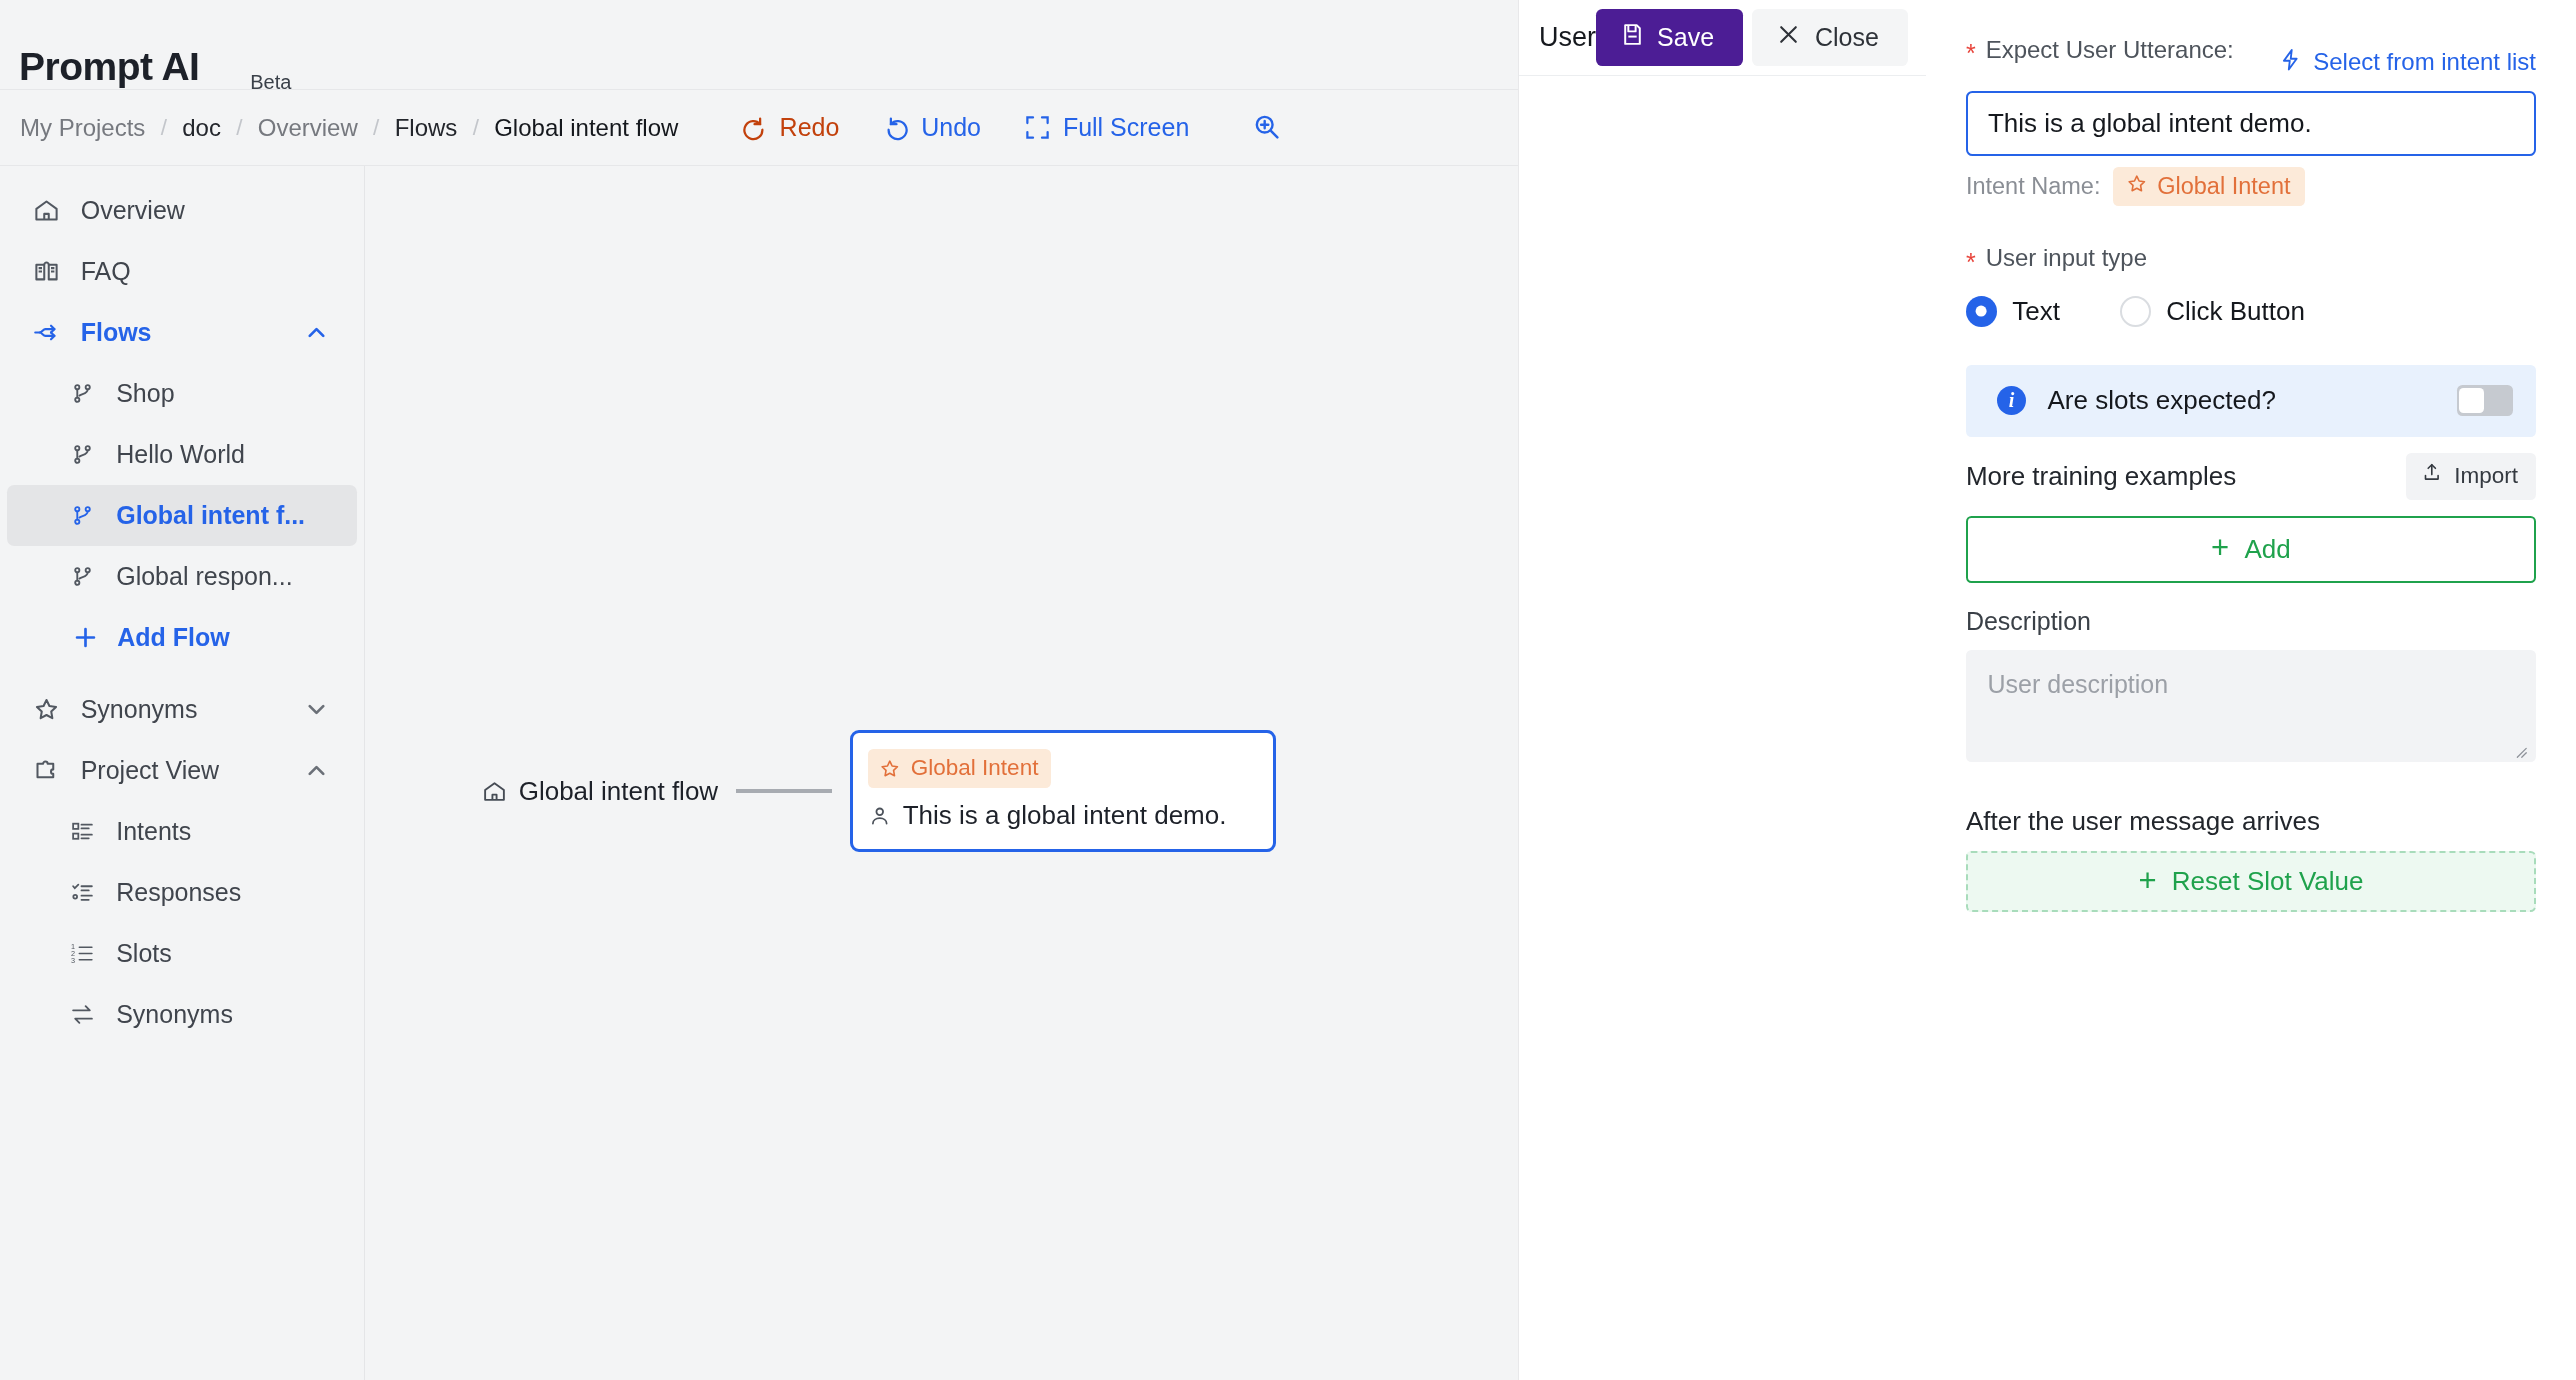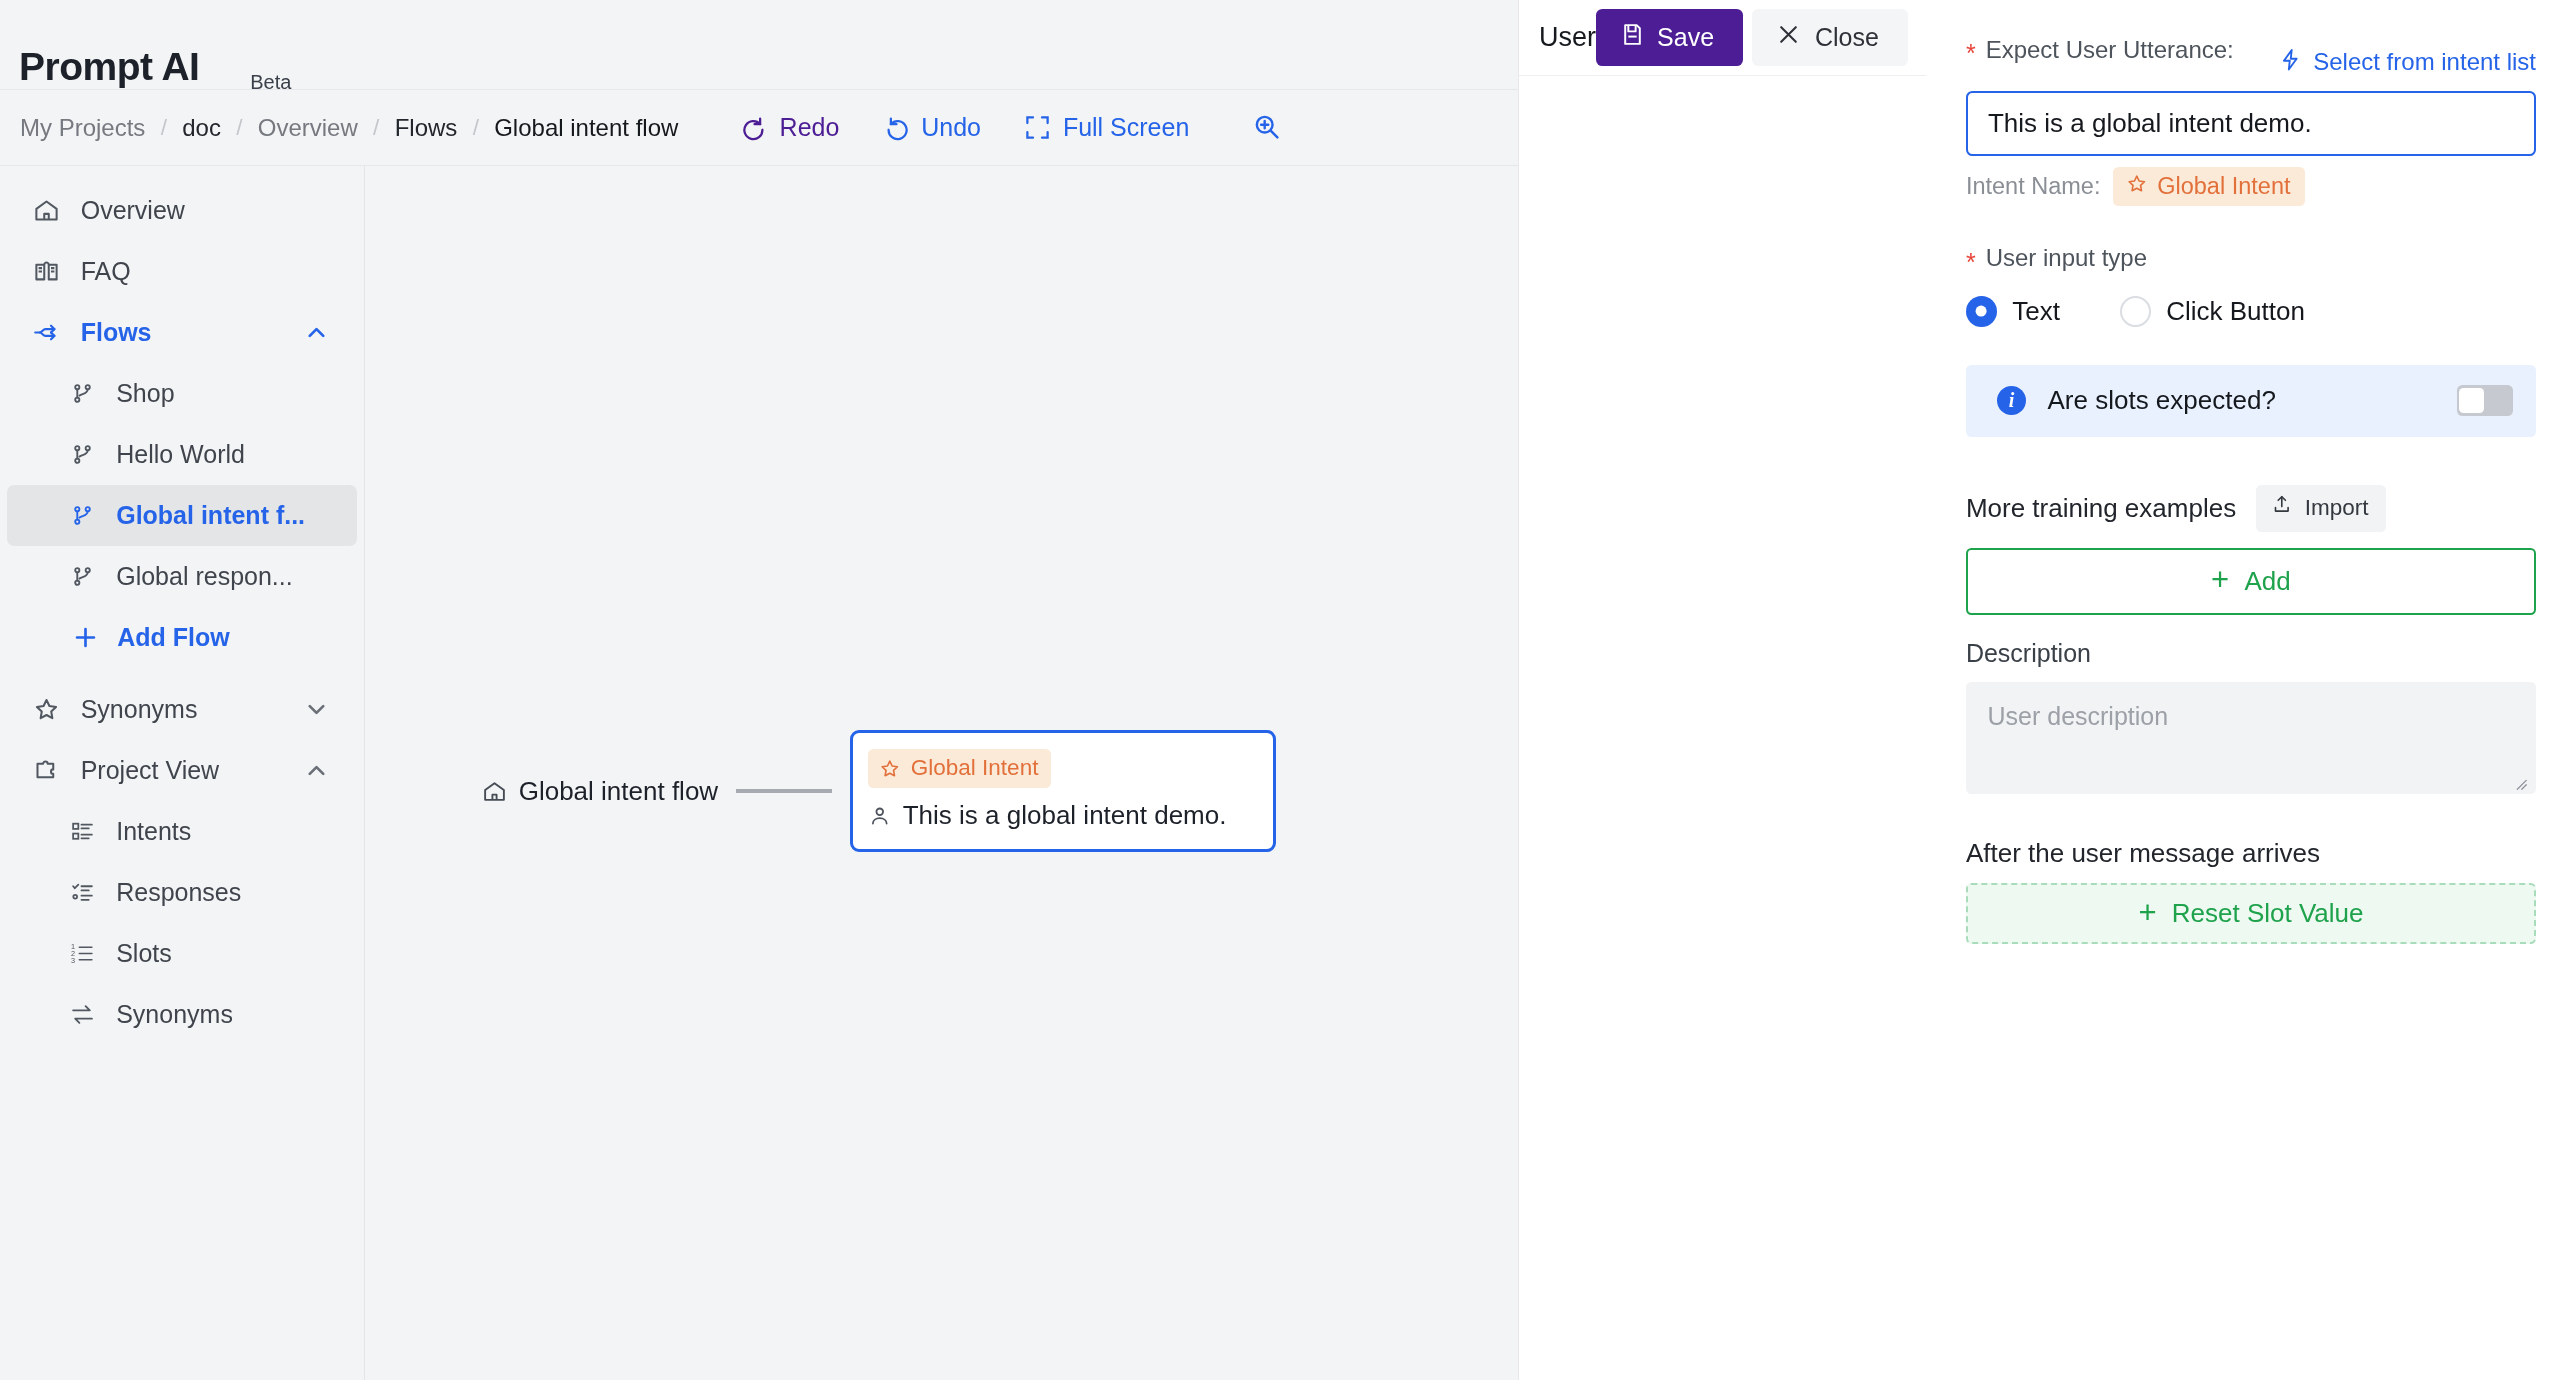--- a/index.html
+++ b/index.html
@@ -53,21 +53,21 @@
   .crumb.dark { color: #23262c; }
   .crumb.current { color: #15181d; font-weight: 500; }
   .crumb-sep { color: #c3c6cb; margin: 0 15.3px; font-size: 22.5px; }
 
   .tool-actions { display: flex; align-items: center; margin-left: 41px; gap: 0; }
   .tool-btn {
     display: flex; align-items: center; gap: 11.7px;
     font-size: 25px; color: #2563e8;
     padding: 5.4px 21.6px; cursor: pointer; white-space: nowrap;
   }
-  .tool-btn.disabled { color: #4c1d95; cursor: default; text-align: right; }
+  .tool-btn.disabled { color: #c2410c; cursor: default; text-align: right; }
   .tool-btn svg { display: block; }
   .zoom-btn { padding: 5.4px 18px; margin-left: 23.5px; cursor: pointer; display:flex; }
 
   
   .left-body { flex: 1; display: flex; min-height: 0; position: relative; }
 
   .sidebar {
     width: 364px; flex: 0 0 364px;
     background: #f3f4f5;
     position: relative;
@@ -239,21 +239,21 @@
     margin-left: auto;
     width: 56px; height: 31px; border-radius: 5.4px;
     background: #c6cad0; position: relative; cursor: pointer;
   }
   .toggle .knob {
     position: absolute; left: 2.7px; top: 2.7px;
     width: 25px; height: 25px; border-radius: 4.5px;
     background: #ffffff;
   }
 
-  .row-inline { display: flex; align-items: center; gap: 20px; margin-top: 48px; }
+  .row-inline { display: flex; align-items: center; gap: 32px; margin-top: 16px; justify-content: space-between; }
   .sec-label { font-size: 26px; color: #22262c; white-space: nowrap; }
   .btn-import {
     display: flex; align-items: center; gap: 11.7px;
     background: #f2f3f5; border: none; border-radius: 5.4px;
     color: #343940; font-size: 22.5px; font-family: inherit;
     padding: 9px 18px 10px 15.3px; cursor: pointer; white-space: nowrap;
   }
 
   .btn-add {
     width: 100%; height: 67px; margin-top: 16px;

